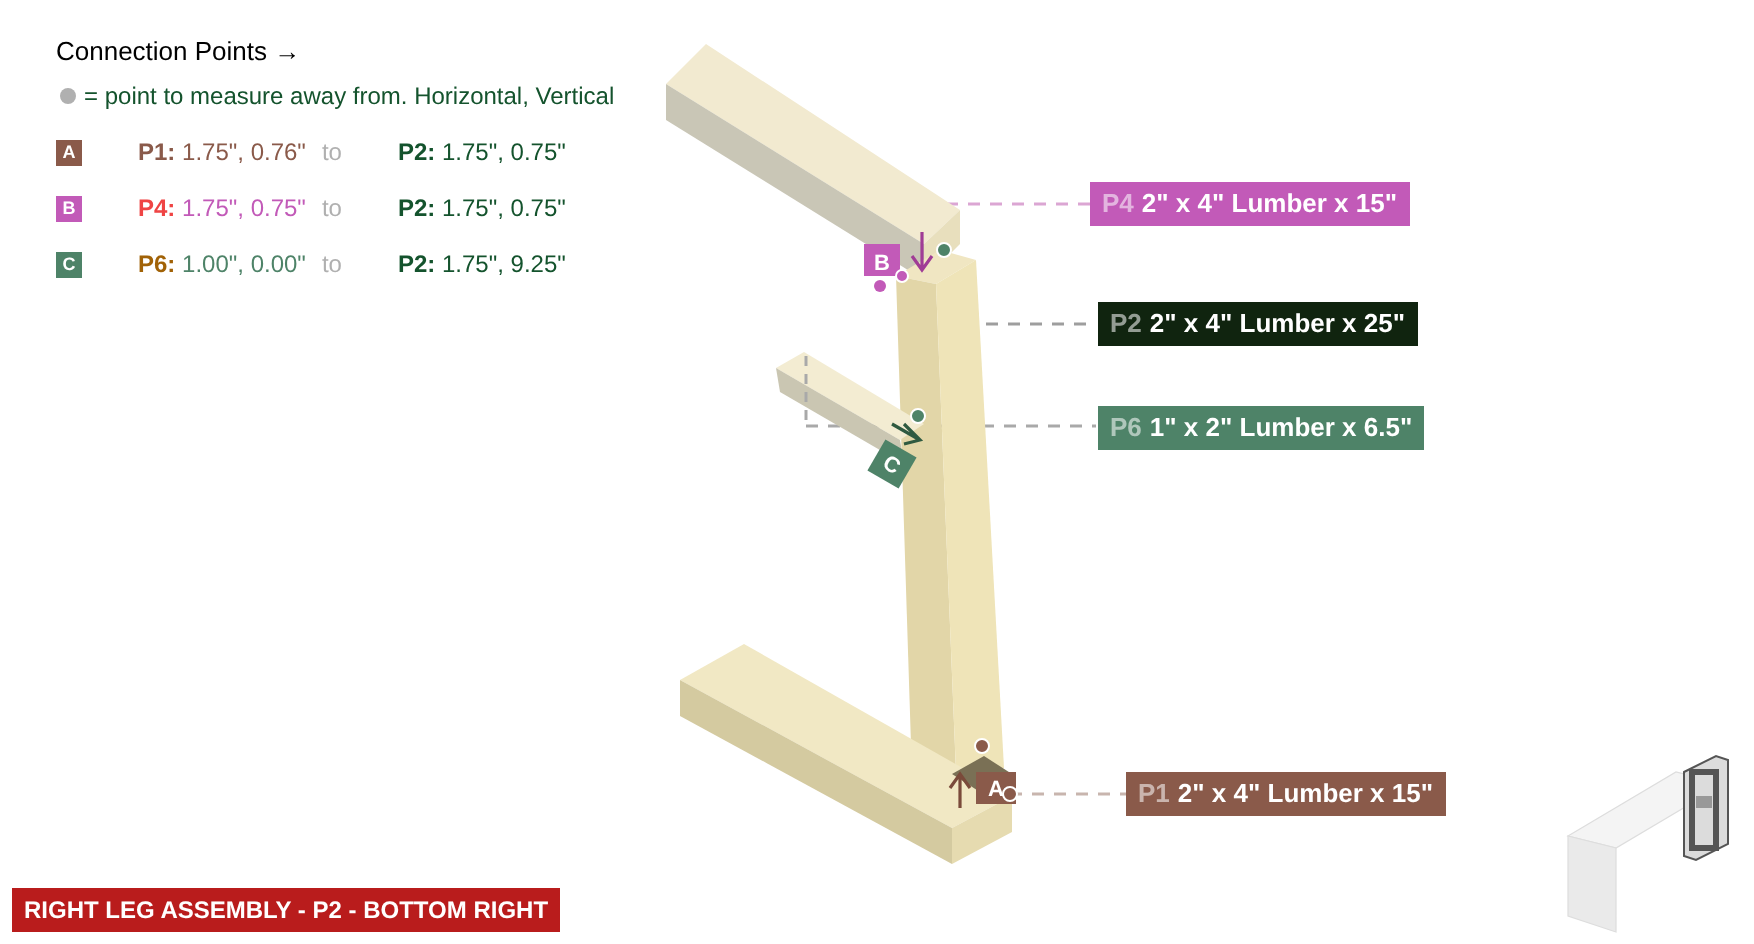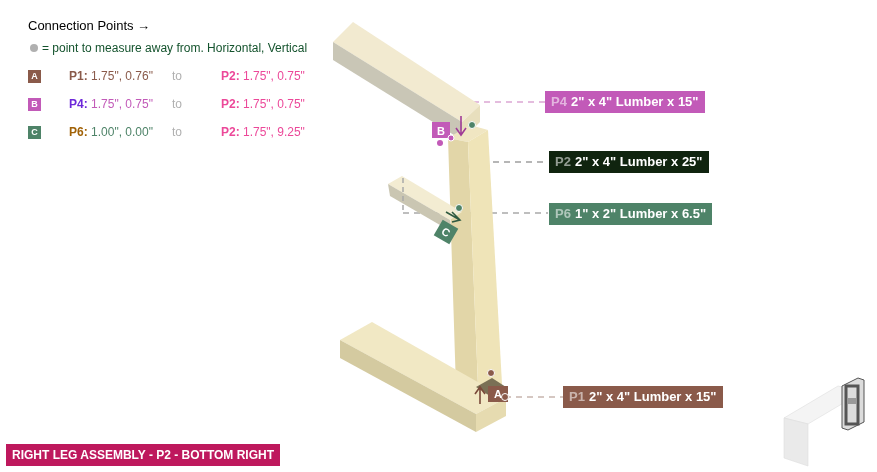--- a/index.html
+++ b/index.html
@@ -8,34 +8,34 @@
     background: #ffffff;
     font-family: "Liberation Sans", sans-serif;
   }
   .legend { position: absolute; left: 28px; top: 16px; }
   .legend-title { font-size: 13px; color: #000000; position: absolute; left: 0; top: 2px; white-space: nowrap; }
   .legend-note { font-size: 12px; color: #14532d; position: absolute; left: 2px; top: 25px; white-space: nowrap; }
   .legend-note .dot { display: inline-block; width: 8px; height: 8px; border-radius: 50%; background: #b0b0b0; margin-right: 4px; vertical-align: 0px; }
   .conn-row { position: absolute; left: 0; font-size: 12px; white-space: nowrap; display: flex; align-items: center; }
   .conn-badge { width: 13px; height: 13px; color: #fff; font-size: 9px; font-weight: bold; display: inline-flex; align-items: center; justify-content: center; margin-right: 8px; }
   .conn-row .bold { font-weight: bold; padding-left: 20px; }
-  .conn-row .to { color: #b0b0b0; margin: 0 19px; }
-  .conn-row .dst { color: #ec4899; }
+  .conn-row .to { color: #b0b0b0; margin: 0 8px; }
+  .conn-row .dst { color: #14532d; }
 
   .scene { position: absolute; left: 0; top: 0; width: 877px; height: 472px; }
 
   .part-label {
     position: absolute; height: 22px; line-height: 22px; padding: 0 6px;
     font-size: 13px; font-weight: bold; color: #fff; white-space: nowrap;
   }
   .part-label .pid { opacity: 0.55; margin-right: 4px; }
 
   .footer-title {
     position: absolute; left: 6px; top: 444px; height: 22px; line-height: 22px;
-    padding: 0 6px; background: #be185d; color: #fff; font-size: 12px; font-weight: bold;
+    padding: 0 6px; background: #b91c1c; color: #fff; font-size: 12px; font-weight: bold;
     white-space: nowrap;
     text-align: center;
   }
   .thumb { position: absolute; left: 778px; top: 372px; width: 96px; height: 96px; }
 </style>
 </head>
 <body>
 
 <div class="legend">
   <div class="legend-title">Connection Points →</div>
@@ -43,21 +43,21 @@
 
   <div class="conn-row" style="top:53px;">
     <span class="conn-badge" style="background:#8a5a4a">A</span>
     <span class="bold" style="color:#8a5a4a">P1:</span>&nbsp;<span style="color:#8a5a4a">1.75", 0.76"</span>
     <span class="to">to</span>
     <span class="bold dst">P2:</span>&nbsp;<span class="dst">1.75", 0.75"</span>
   </div>
 
   <div class="conn-row" style="top:81px;">
     <span class="conn-badge" style="background:#c25ab8">B</span>
-    <span class="bold" style="color:#6d28d9">P4:</span>&nbsp;<span style="color:#c25ab8">1.75", 0.75"</span>
+    <span class="bold" style="color:#ef4444">P4:</span>&nbsp;<span style="color:#c25ab8">1.75", 0.75"</span>
     <span class="to">to</span>
     <span class="bold dst">P2:</span>&nbsp;<span class="dst">1.75", 0.75"</span>
   </div>
 
   <div class="conn-row" style="top:109px;">
     <span class="conn-badge" style="background:#4e8368">C</span>
     <span class="bold" style="color:#a16207">P6:</span>&nbsp;<span style="color:#4e8368">1.00", 0.00"</span>
     <span class="to">to</span>
     <span class="bold dst">P2:</span>&nbsp;<span class="dst">1.75", 9.25"</span>
   </div>

